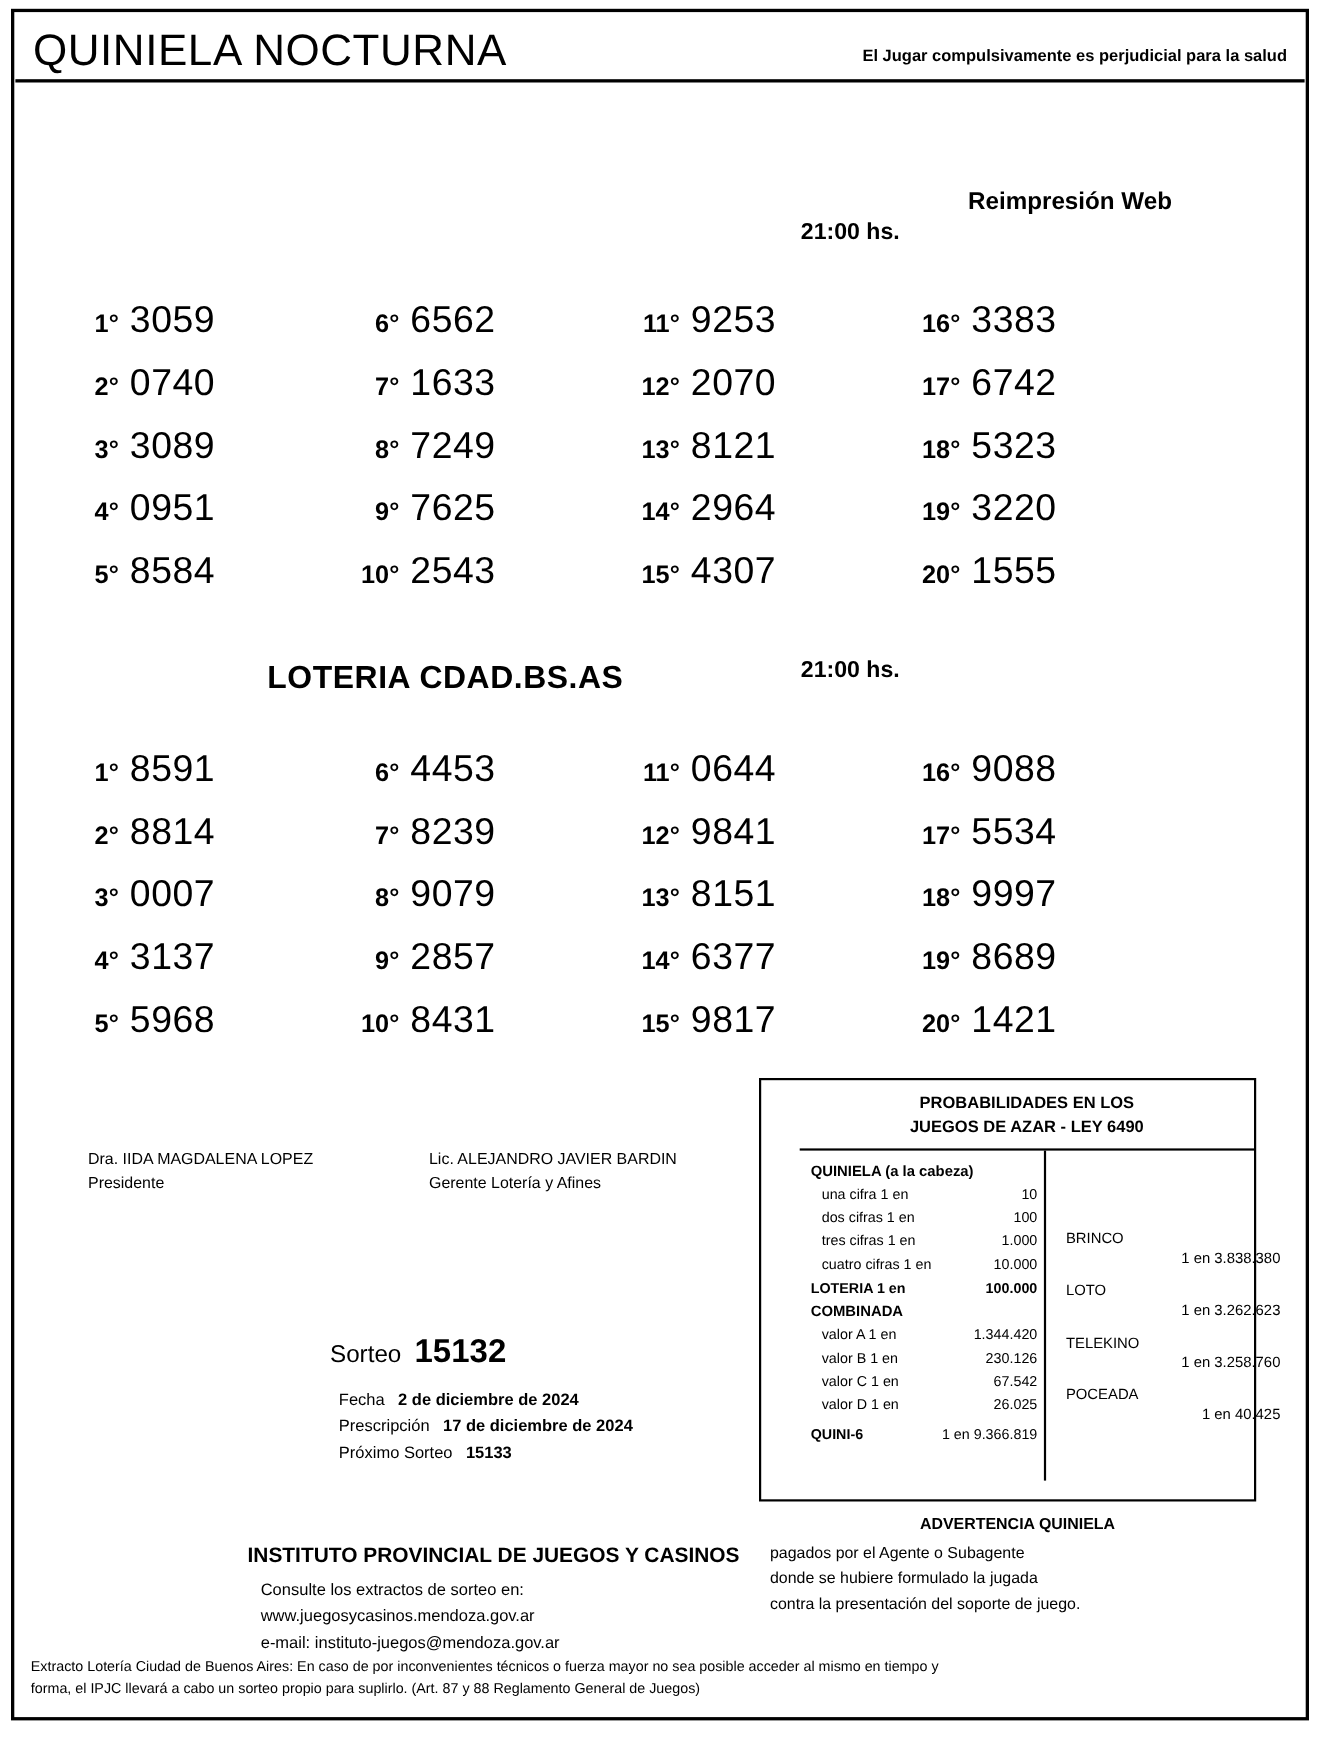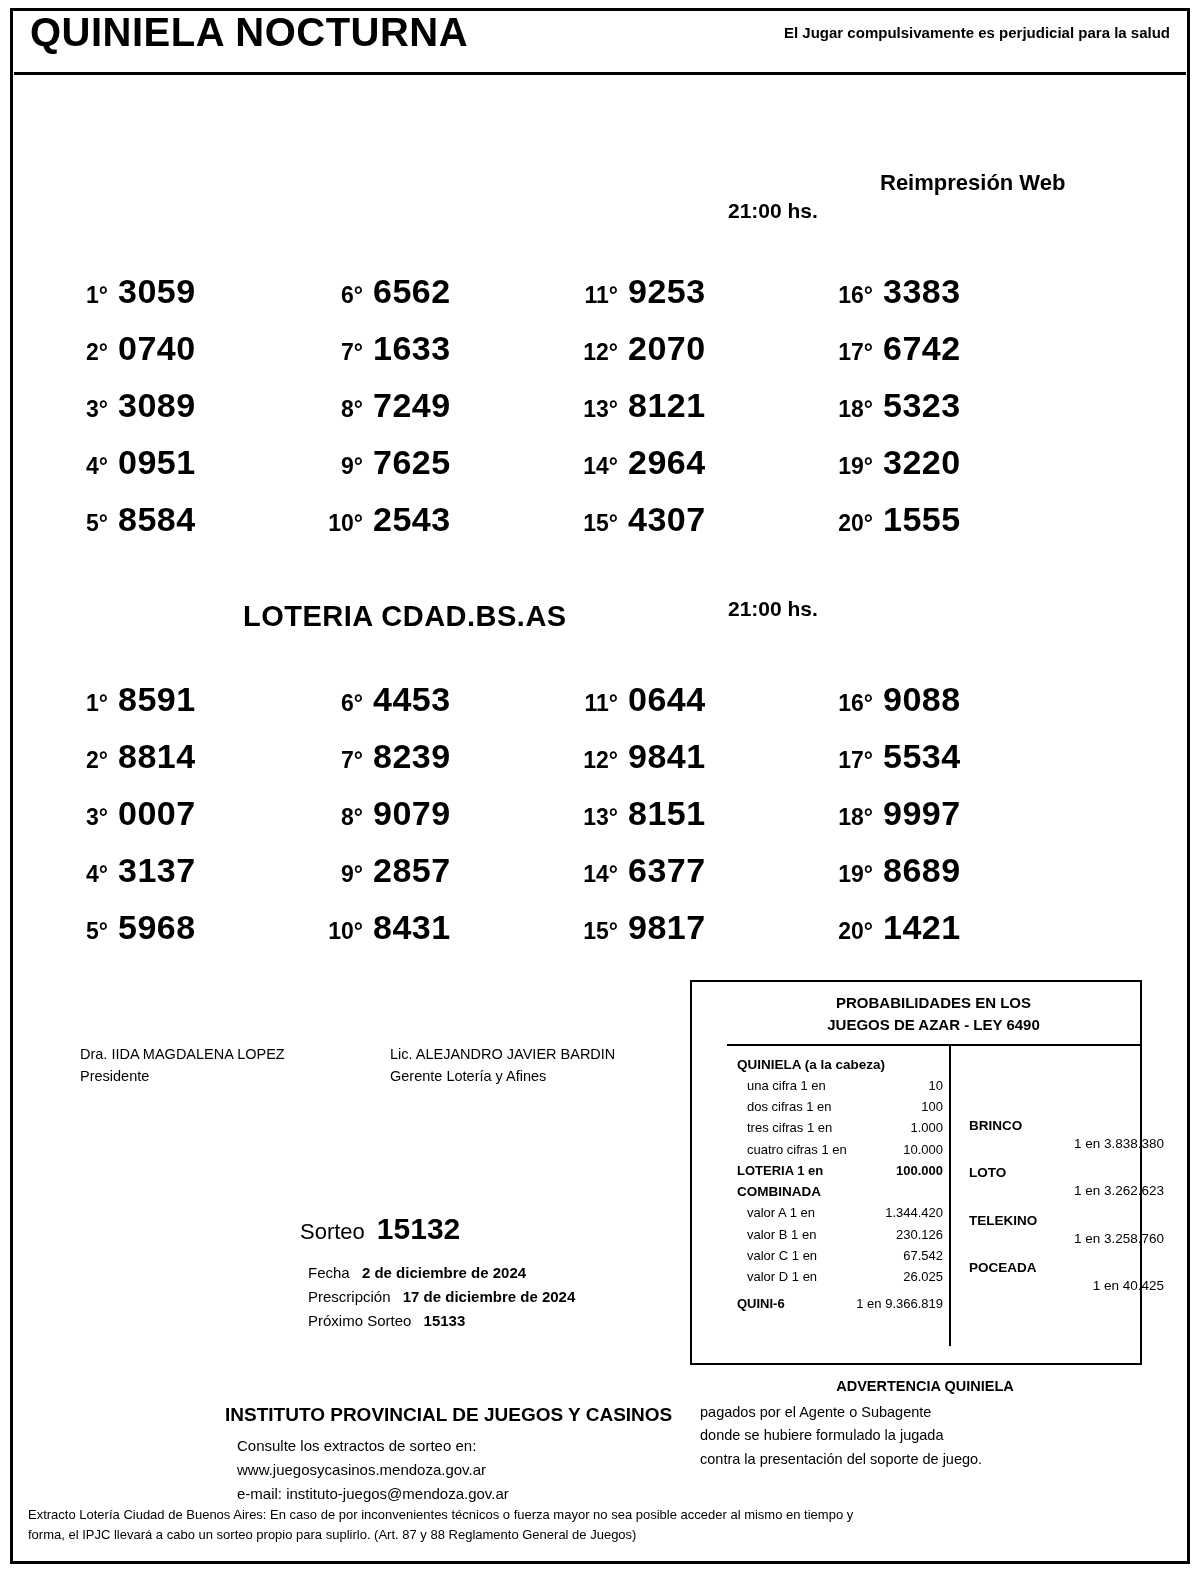--- a/index.html
+++ b/index.html
@@ -26,30 +26,30 @@
     width: 1180px;
     height: 1556px;
     border: 3px solid #000;
     box-sizing: border-box;
   }
 
   
   .hdr-title {
     position: absolute;
     left: 30px;
-    top: 10px;
+    top: 24px;
     font-size: 40px;
-    font-weight: bold;
+    font-weight: normal;
     letter-spacing: 0.5px;
     text-align: right;
   }
   .hdr-warn {
     position: absolute;
     right: 30px;
-    top: 24px;
+    top: 42px;
     font-size: 15px;
     font-weight: bold;
     text-align: right;
     white-space: nowrap;
   }
   .hdr-rule {
     position: absolute;
     left: 14px;
     top: 72px;
     width: 1172px;
@@ -95,21 +95,21 @@
     font-size: 23px;
     font-weight: bold;
     width: 58px;
     text-align: right;
     padding-right: 10px;
     box-sizing: border-box;
     flex: none;
   }
   .num {
     font-size: 34px;
-    font-weight: bold;
+    font-weight: normal;
     letter-spacing: 0.5px;
   }
 
   
   .sig {
     position: absolute;
     font-size: 14.5px;
     line-height: 1.55;
   }
   .sig .nm { white-space: nowrap; }
@@ -192,21 +192,21 @@
     font-size: 13.5px;
     font-weight: bold;
     line-height: 1.62;
   }
   .pr-item {
     font-size: 13.5px;
     line-height: 1.5;
     margin-bottom: 9px;
   }
   .pr-item .nmb {
-    font-weight: bold;
+    font-weight: normal;
     display: block;
   }
   .pr-item .val {
     display: block;
     text-align: right;
     padding-right: 6px;
     margin-top: -2px;
   }
 
   

